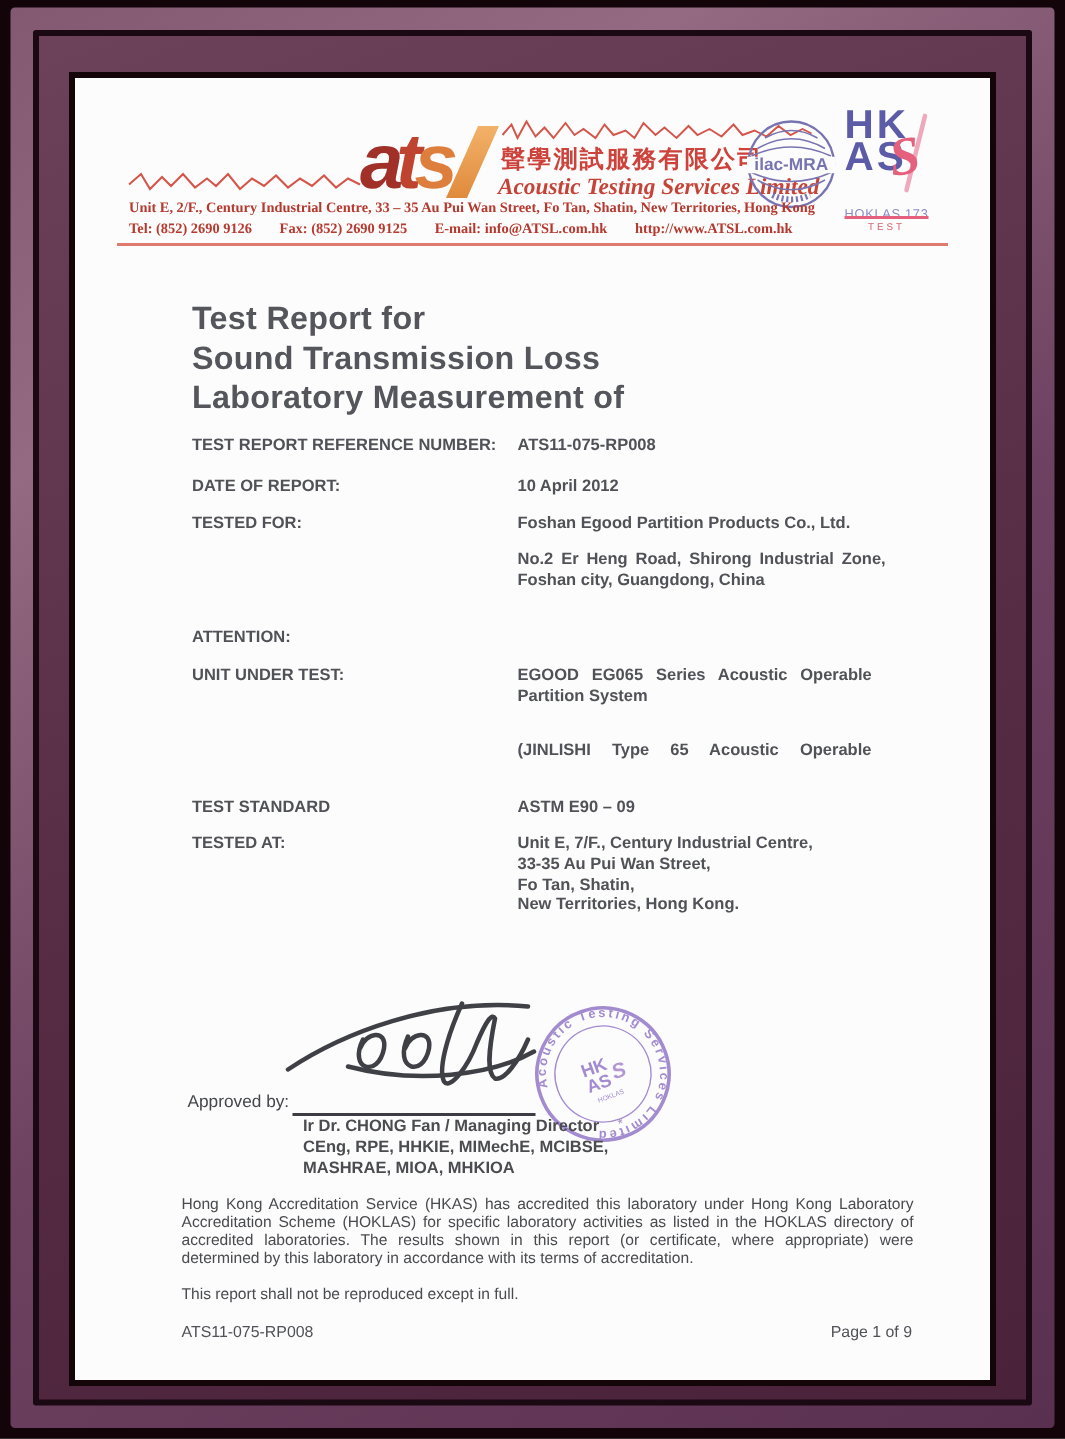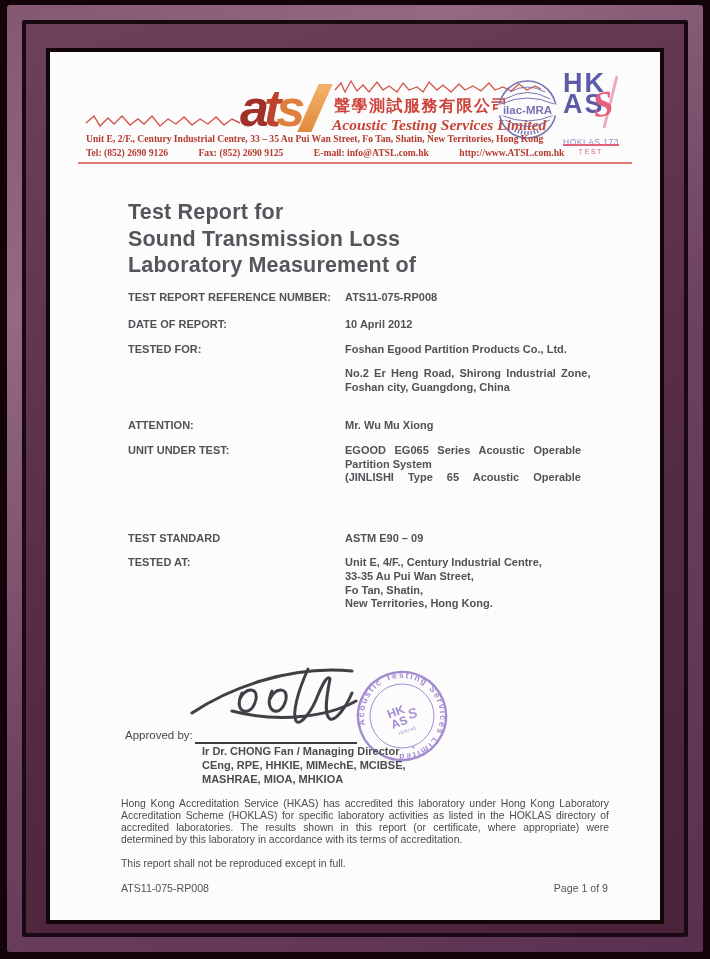--- a/index.html
+++ b/index.html
@@ -39,31 +39,31 @@
         transform:rotate(14deg); border-radius:2px; }
   .hkas-hoklas { position:absolute; left:0; top:64px; width:60px; font-size:8.5px; font-weight:normal;
         color:#8b8ac6; letter-spacing:.5px; white-space:nowrap; }
   .hkas-underbar { position:absolute; left:0; top:71px; width:56px; height:1.5px; background:#e4607c; }
   .hkas-test { position:absolute; left:0; top:75px; width:56px; text-align:center; font-size:6.5px;
         color:#d6606f; letter-spacing:2px; }
   .addr1 { position:absolute; left:36px; top:81px; width:548px; font-family:"Liberation Serif", serif;
         font-weight:bold; font-size:9.6px; color:#b5392e; white-space:nowrap; }
   .addr2 { position:absolute; left:36px; top:95px; width:548px; font-family:"Liberation Serif", serif;
         font-weight:bold; font-size:9.6px; color:#b5392e; white-space:nowrap; }
-  .addr2 span { margin-right:28px; }
+  .addr2 span { margin-right:16px; }
   .rule { position:absolute; left:28px; top:110px; width:554px; height:2.4px; background:#e0796e; }
 
   
   .doc-title { position:absolute; left:78px; top:147px; font-size:21.5px; font-weight:bold;
         color:#55565c; line-height:26.5px; letter-spacing:.2px; }
   .lbl { position:absolute; left:78px; font-size:11px; font-weight:bold; color:#515257; white-space:nowrap; }
   .val { position:absolute; left:295px; width:262px; font-size:11px; font-weight:bold; color:#515257; }
   .mline { line-height:13.5px; }
   .ws1 { word-spacing:5.5px; }
-  .ws2 { word-spacing:11px; }
+  .ws2 { word-spacing:11px;margin-top:23px; }
   .ws3 { word-spacing:2.2px; }
 
   
   .sig-svg { position:absolute; left:138px; top:603px; }
   .stamp-svg { position:absolute; left:296px; top:608px; opacity:.8; }
   .approved { position:absolute; left:75px; top:677px; font-size:11.5px; color:#45464b; }
   .sig-line { position:absolute; left:145px; top:690px; width:162px; height:2px; background:#3c3c42; }
   .sig-name { position:absolute; left:152px; top:693px; font-size:11px; font-weight:bold; color:#4b4c50; white-space:nowrap; }
   .sig-q1 { position:absolute; left:152px; top:707px; font-size:11px; font-weight:bold; color:#4b4c50; white-space:nowrap; }
   .sig-q2 { position:absolute; left:152px; top:721px; font-size:11px; font-weight:bold; color:#4b4c50; white-space:nowrap; }
@@ -149,35 +149,34 @@
     <div class="val" style="top:266px">10 April 2012</div>
 
     <div class="lbl" style="top:291px">TESTED FOR:</div>
     <div class="val" style="top:291px">Foshan Egood Partition Products Co., Ltd.</div>
     <div class="val mline" style="top:315px">
       <div class="ws3">No.2 Er Heng Road, Shirong Industrial Zone,</div>
       <div>Foshan city, Guangdong, China</div>
     </div>
 
     <div class="lbl" style="top:367px">ATTENTION:</div>
-    <div class="val" style="top:367px">Mr. Wu Mu Xiong</div>
 
     <div class="lbl" style="top:392px">UNIT UNDER TEST:</div>
     <div class="val mline" style="top:392px">
       <div class="ws1">EGOOD EG065 Series Acoustic Operable</div>
       <div>Partition System</div>
       <div class="ws2">(JINLISHI Type 65 Acoustic Operable</div>
     </div>
 
     <div class="lbl" style="top:480px">TEST STANDARD</div>
     <div class="val" style="top:480px">ASTM E90 – 09</div>
 
     <div class="lbl" style="top:504px">TESTED AT:</div>
     <div class="val mline" style="top:504px; line-height:13.8px">
-      <div>Unit E, 4/F., Century Industrial Centre,</div>
+      <div>Unit E, 7/F., Century Industrial Centre,</div>
       <div>33-35 Au Pui Wan Street,</div>
       <div>Fo Tan, Shatin,</div>
       <div>New Territories, Hong Kong.</div>
     </div>
 
     <svg class="sig-svg" width="170" height="90" viewBox="0 0 170 90">
       <g fill="none" stroke="#26262e" stroke-width="3" stroke-linecap="round" opacity="0.88">
         <path d="M4,58 C40,34 100,10 164,16"></path>
         <path d="M54,38 C44,58 64,64 68,44 C70,31 56,33 52,44"></path>
         <path d="M84,36 C74,58 94,64 98,44 C100,31 86,33 82,44"></path>

